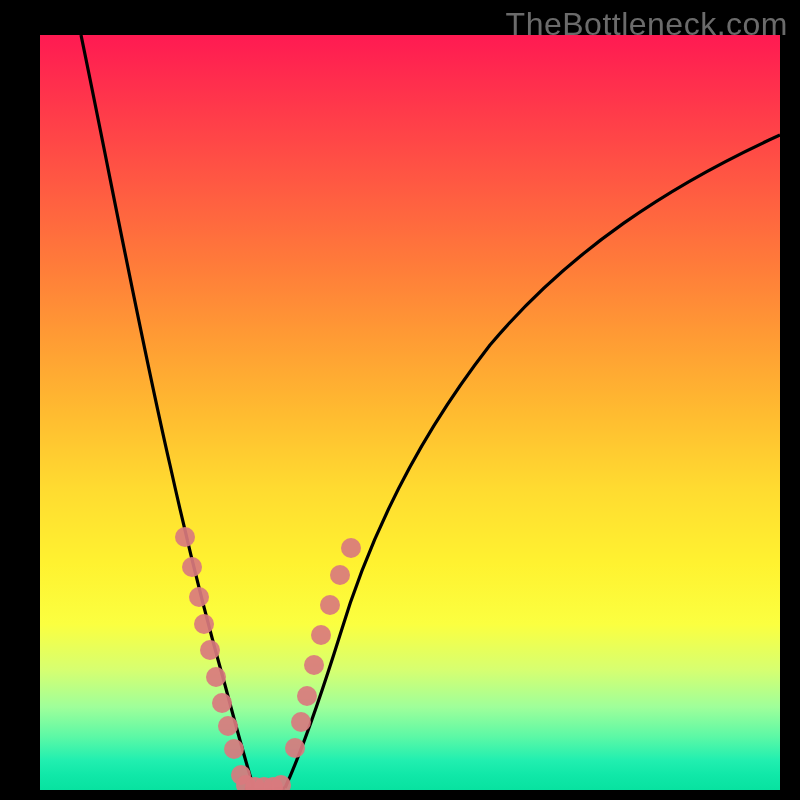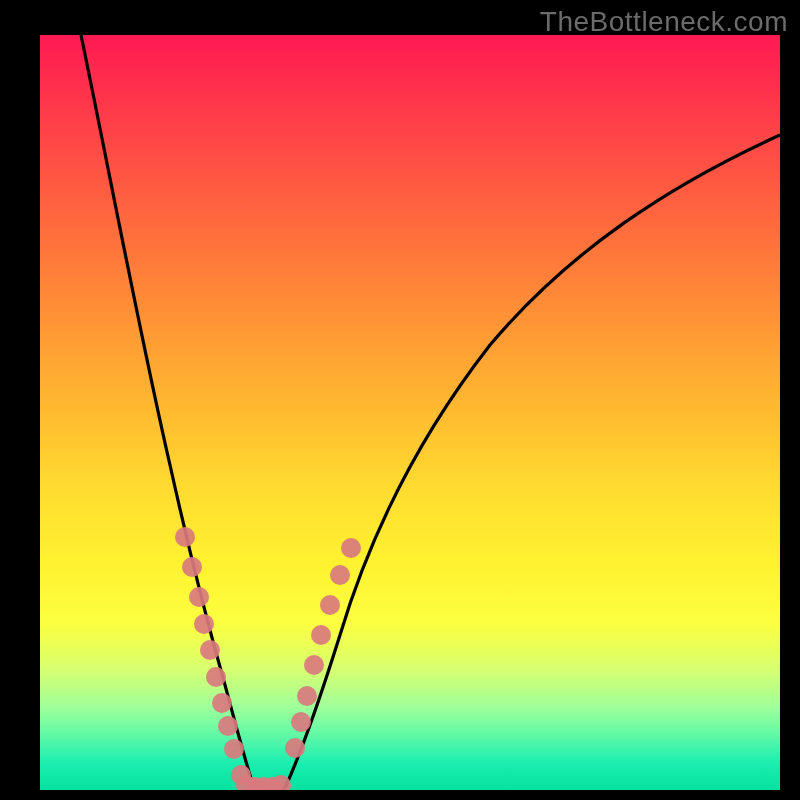--- a/index.html
+++ b/index.html
@@ -40,21 +40,21 @@
       #5bf8a6 93%,
       #22efb0 96%,
       #10e8a8 98%,
       #08e2a0 100%);
   }
   .watermark {
     position: absolute;
     top: 6px;
     right: 12px;
     color: #6b6b6b;
-    font-size: 28px;
+    font-size: 32px;
     letter-spacing: 0.5px;
     font-weight: 500;
   }
   svg.curves {
     position: absolute;
     left: 0;
     top: 0;
     width: 740px;
     height: 755px;
   }

